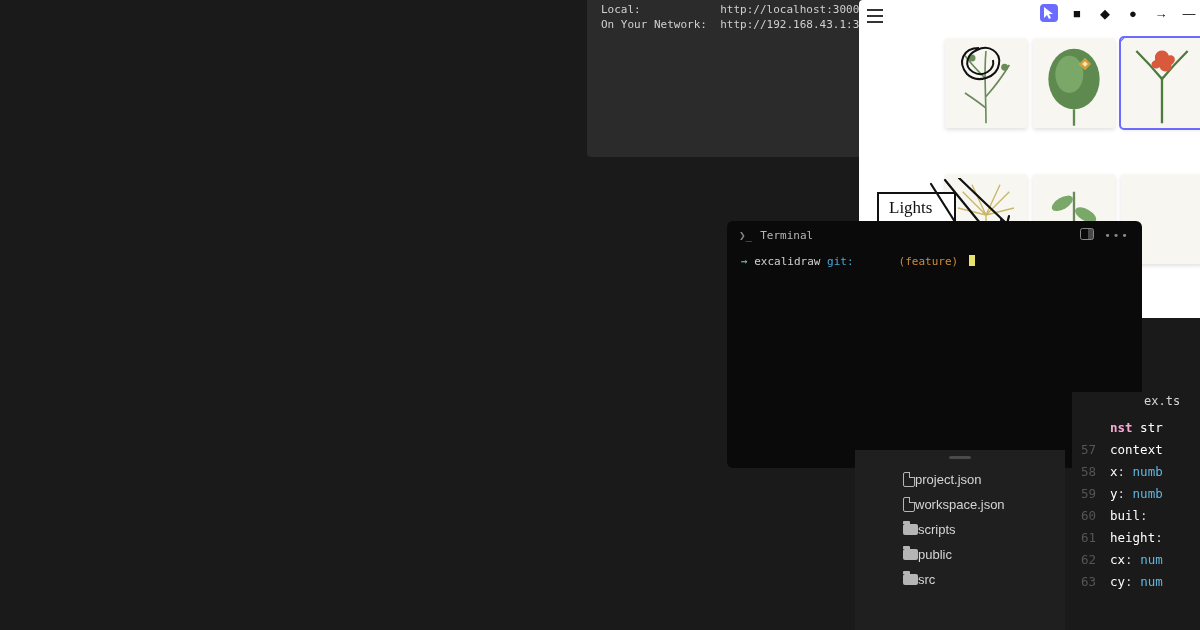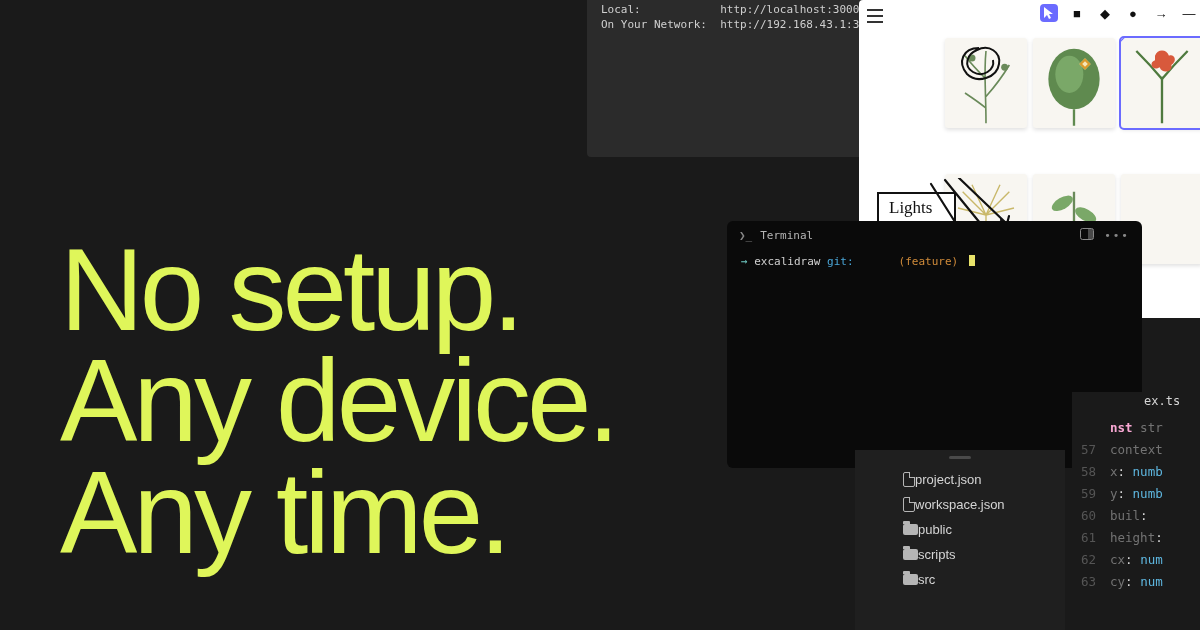--- a/index.html
+++ b/index.html
@@ -61,35 +61,30 @@
   .ft-item.folder .ico::before { content: ""; position: absolute; top: -3px; left: 0; width: 7px; height: 3px; background: #b5b5b5; border-radius: 1px 1px 0 0; }
   .ft-item .ico { flex: none; }
 
   
   .editor { position: absolute; left: 1072px; top: 392px; width: 200px; height: 250px; background: #1a1a1a; font-family: ui-monospace, SFMono-Regular, Menlo, Consolas, monospace; font-size: 12.5px; overflow: hidden; }
   .ed-tab { color: #d5d5d5; font-size: 12px; padding: 2px 0 8px 72px; }
   .ed-row { display: flex; gap: 14px; padding: 3.5px 0; }
   .ed-ln { width: 24px; text-align: right; color: #555; }
   .ed-code { white-space: pre; }
   .kw { color: #f9a8d4; font-weight: bold; }
-  .id { color: #737373; margin-top: 12px; }
+  .id { color: #ffffff; margin-top: 12px; }
   .ty { color: #5eb7e0; }
   .pn { color: #d6d6d6; }
 </style>
 </head>
 <body>
 
 <div class="stage">
 
 
-  <div class="headline">
-    <div class="row">No setup.</div>
-    <div class="row">Any device.</div>
-    <div class="row">Any time.</div>
-  </div>
 
   <div class="dev-terminal">
     <div class="addr-row"><span>Local:</span>            <span>http://localhost:3000</span></div>
     <div class="addr-row"><span>On Your Network:</span>  <span>http://192.168.43.1:3000</span></div>
   </div>
 
   <div class="excalidraw">
     <div class="ex-toolbar">
       <div class="ex-menu"></div>
     </div>
@@ -197,25 +192,25 @@
     <div class="ft-item file">
         <span class="ico"></span>
         <span>project.json</span>
       </div>
     <div class="ft-item file">
         <span class="ico"></span>
         <span>workspace.json</span>
       </div>
     <div class="ft-item folder">
         <span class="ico"></span>
+        <span>scripts</span>
+      </div>
+    <div class="ft-item folder">
+        <span class="ico"></span>
         <span>public</span>
-      </div>
-    <div class="ft-item folder">
-        <span class="ico"></span>
-        <span>scripts</span>
       </div>
     <div class="ft-item folder">
         <span class="ico"></span>
         <span>src</span>
       </div>
   </div>
 
   <div class="editor">
     <div class="ed-tab">ex.ts</div>
     <div class="ed-row">

